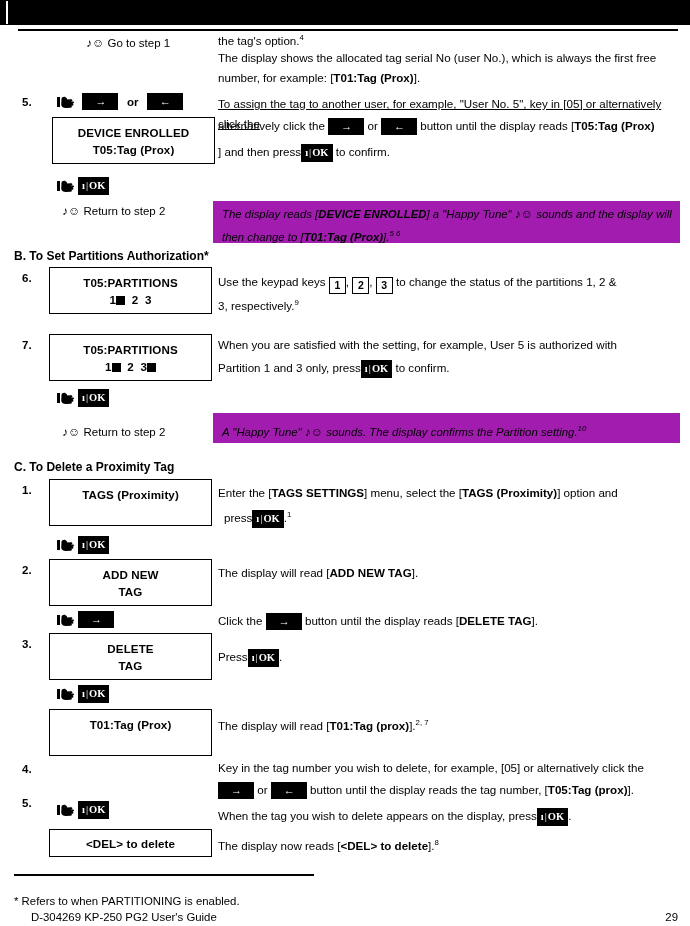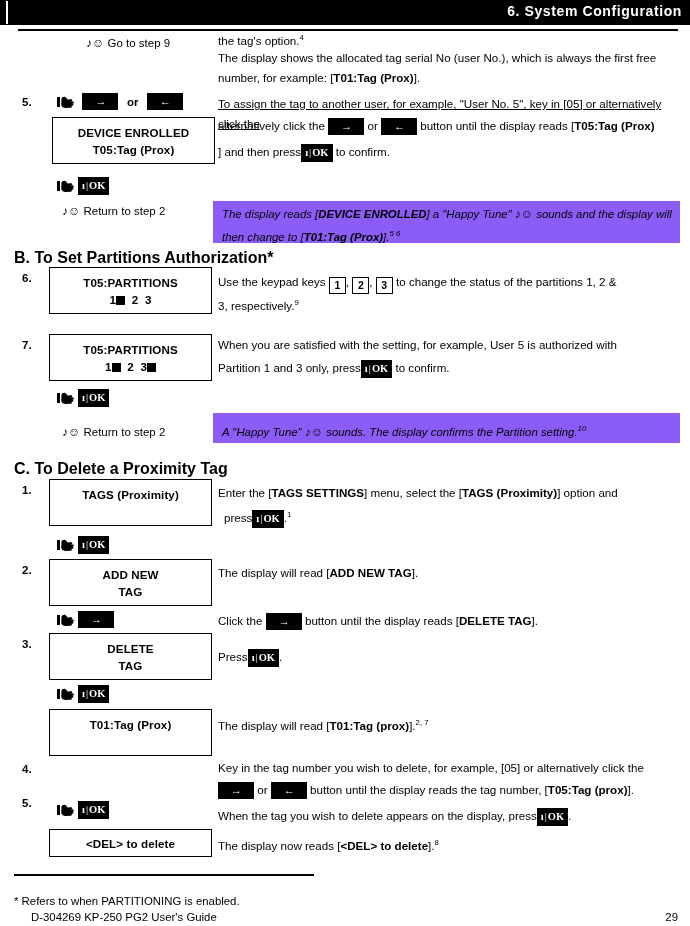--- a/index.html
+++ b/index.html
@@ -39,21 +39,21 @@
   .body-text {
     font-size: 11.6px;
     line-height: 20px;
     color: #000;
   }
   .body-text b { font-weight: bold; }
   .step-num {
     font-size: 11.5px; font-weight: bold;
   }
   .section-head {
-    font-size: 16px; font-weight: bold;
+    font-size: 12px; font-weight: bold;
   }
   .cue-text {
     font-size: 11.5px;
   }
   sup.fn { font-size: 7.8px; vertical-align: super; font-weight: normal; }
 
   
   .lcd {
     position: absolute;
     border: 1.6px solid #000;
@@ -126,21 +126,21 @@
   .hand-icon {
     display: inline-block;
     width: 22px; height: 16px;
     vertical-align: middle;
   }
   .hand-icon svg { display: block; }
 
   
   .note-box {
     position: absolute;
-    background: #8b5cf6;
+    background: #a21caf;
     font-style: italic;
     font-size: 11.4px;
     line-height: 19px;
     padding: 4px 8px 4px 9px;
   }
   .note-box b { font-weight: bold; font-style: italic; }
 
   
   .cue-icons { font-size: 12px; letter-spacing: 0px; }
 
@@ -152,27 +152,26 @@
   .footer-line {
     position: absolute;
     font-size: 11.4px;
   }
 </style>
 </head>
 <body>
 
 <div class="page-header">
   <div class="white-rule"></div>
-  <div class="chapter-title">6. System Configuration</div>
 </div>
 <div class="top-rule"></div>
 
 <div class="abs cue-text" style="left:86px; top:36px;">
   <span class="cue-icons">♪</span><span class="cue-icons">☺</span>
-  <span>Go to step 9</span>
+  <span>Go to step 1</span>
 </div>
 
 <div class="abs body-text" style="left:218px; top:28px; width:462px;">
   <span>the tag's option.</span><sup class="fn">4</sup>
 </div>
 
 <div class="abs body-text" style="left:218px; top:48px; width:466px;">
   <span>The display shows the allocated tag serial No (user No.), which is always the first free number, for example: [</span><b>T01:Tag (Prox)</b><span>].</span>
 </div>
 

